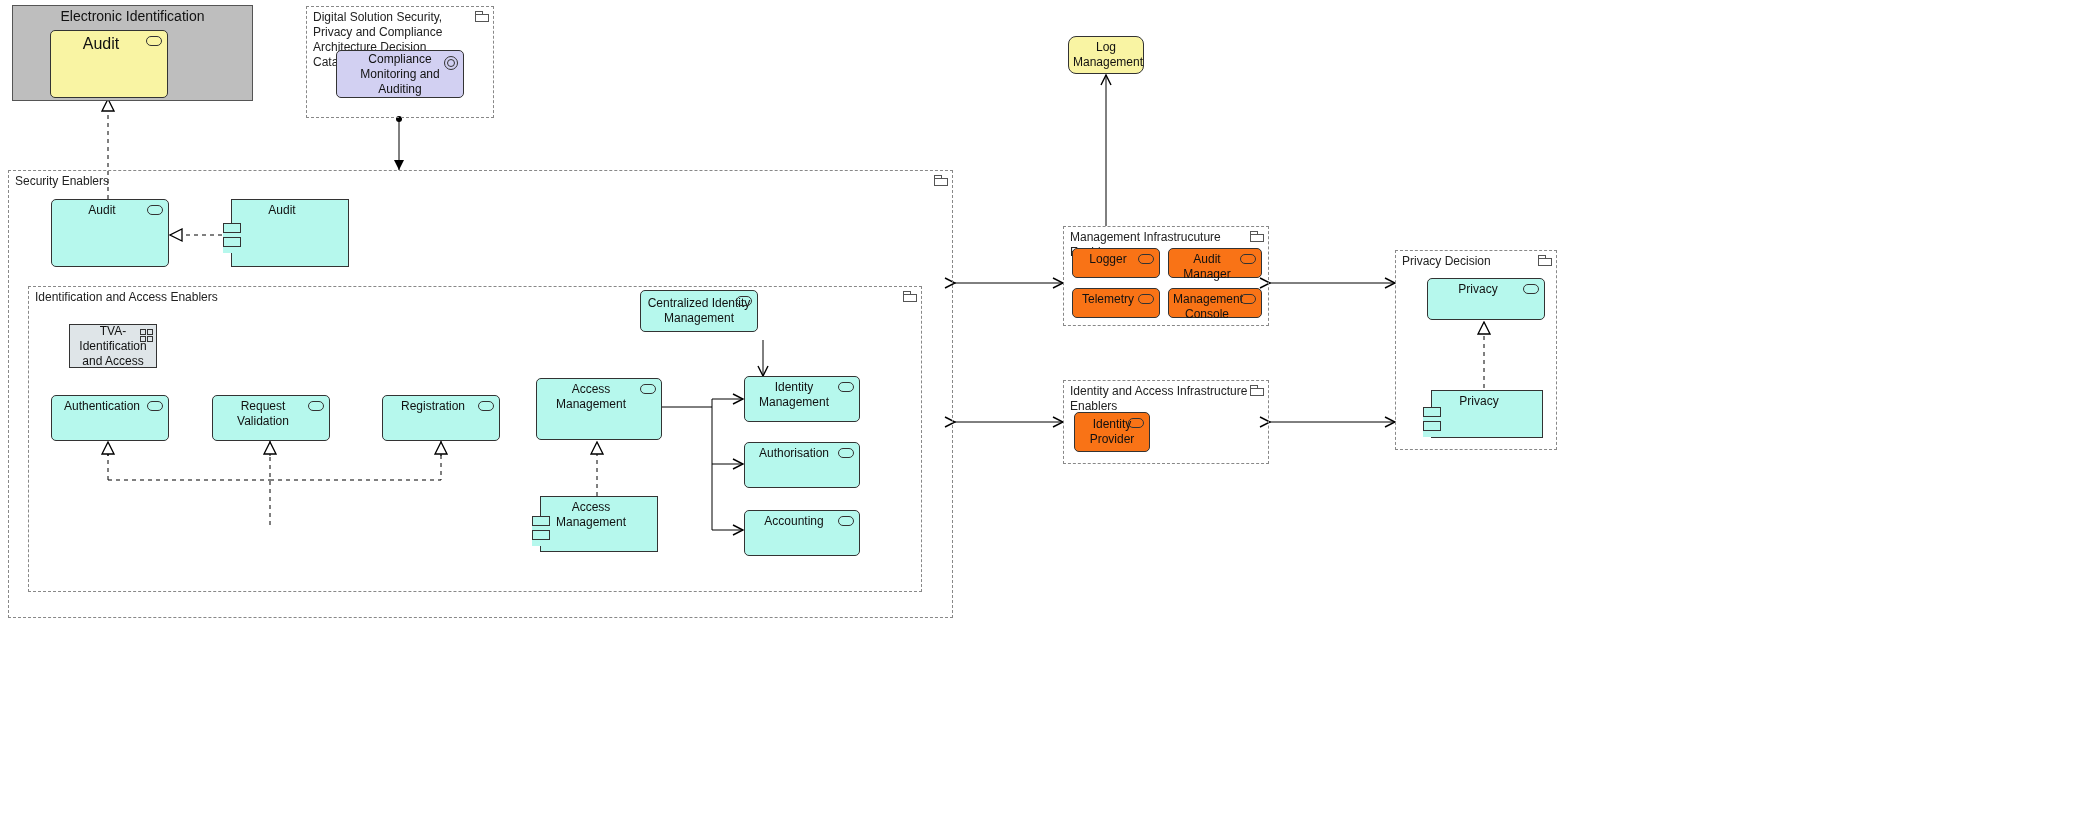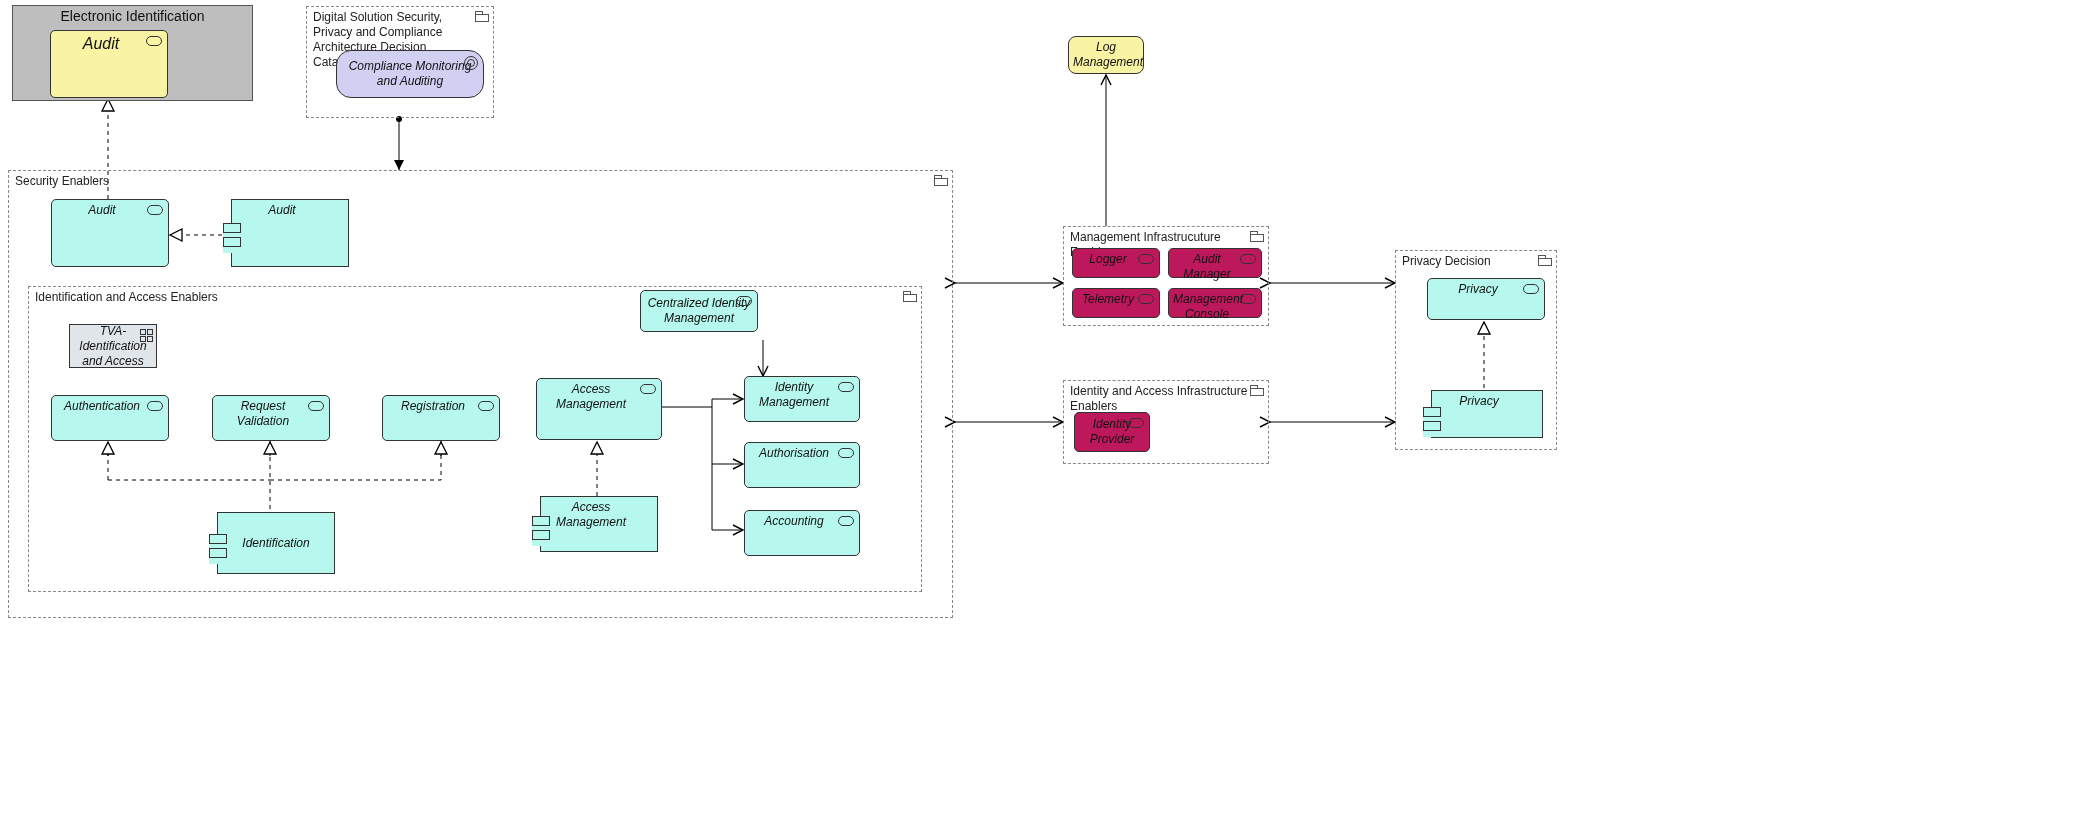--- a/index.html
+++ b/index.html
@@ -69,25 +69,24 @@
   .solid-group > .title {
     position: absolute;
     left: 0; right: 0; top: 2px;
     text-align: center;
     font-size: 14px;
   }
   
   .node {
     border: 1px solid #333;
     border-radius: 5px;
-    font-style: italic;
   }
   .node.cyan    { background: #b6f8ed; }
   .node.yellow  { background: #f9f4a3; }
-  .node.green   { background: #be185d; }
+  .node.green   { background: #f97316; }
   .node.purple  { background: #d2d0f2; }
   .node.lgray   { background: #dfe5e8; }
   .node > .label {
     position: absolute;
     left: 4px; right: 20px;
     top: 3px;
     font-size: 12px;
     text-align: center;
     line-height: 1.25;
   }
@@ -231,21 +230,21 @@
 <div class="box node yellow big-label" style="left:50px; top:30px; width:118px; height:68px;">
   <div class="label">Audit</div>
   <div class="pill"></div>
 </div>
 
 <div class="box package" style="left:306px; top:6px; width:188px; height:112px;">
   <div class="title" style="max-width:162px">Digital Solution Security, Privacy and Compliance Architecture Decision Catalogue</div>
   <div class="folder-tab"></div>
 </div>
 
-<div class="box node purple center-label" style="left:336px; top:50px; width:148px; height:48px;border-radius:15px;">
+<div class="box node purple center-label" style="left:336px; top:50px; width:128px; height:48px;">
   <div class="label">Compliance Monitoring and Auditing</div>
   <div class="bullseye"></div>
 </div>
 
 <div class="box package" style="left:8px; top:170px; width:945px; height:448px;">
   <div class="title">Security Enablers</div>
   <div class="folder-tab"></div>
 </div>
 
 <div class="box node cyan" style="left:51px; top:199px; width:118px; height:68px;">
@@ -283,27 +282,20 @@
 </div>
 <div class="box node cyan" style="left:212px; top:395px; width:118px; height:46px;">
   <div class="label">Request Validation</div>
   <div class="pill"></div>
 </div>
 <div class="box node cyan" style="left:382px; top:395px; width:118px; height:46px;">
   <div class="label">Registration</div>
   <div class="pill"></div>
 </div>
 
-<div class="box node cyan center-label" style="left:217px; top:512px; width:118px; height:62px; border-radius:0;">
-  <div class="label">Identification</div>
-  <div class="ports" style="background:#b6f8ed;">
-        <span></span>
-        <span></span>
-      </div>
-</div>
 
 <div class="box node cyan" style="left:536px; top:378px; width:126px; height:62px;">
   <div class="label">Access Management</div>
   <div class="pill"></div>
 </div>
 
 <div class="box node cyan" style="left:540px; top:496px; width:118px; height:56px; border-radius:0;">
   <div class="label">Access Management</div>
   <div class="ports" style="background:#b6f8ed;">
         <span></span>

